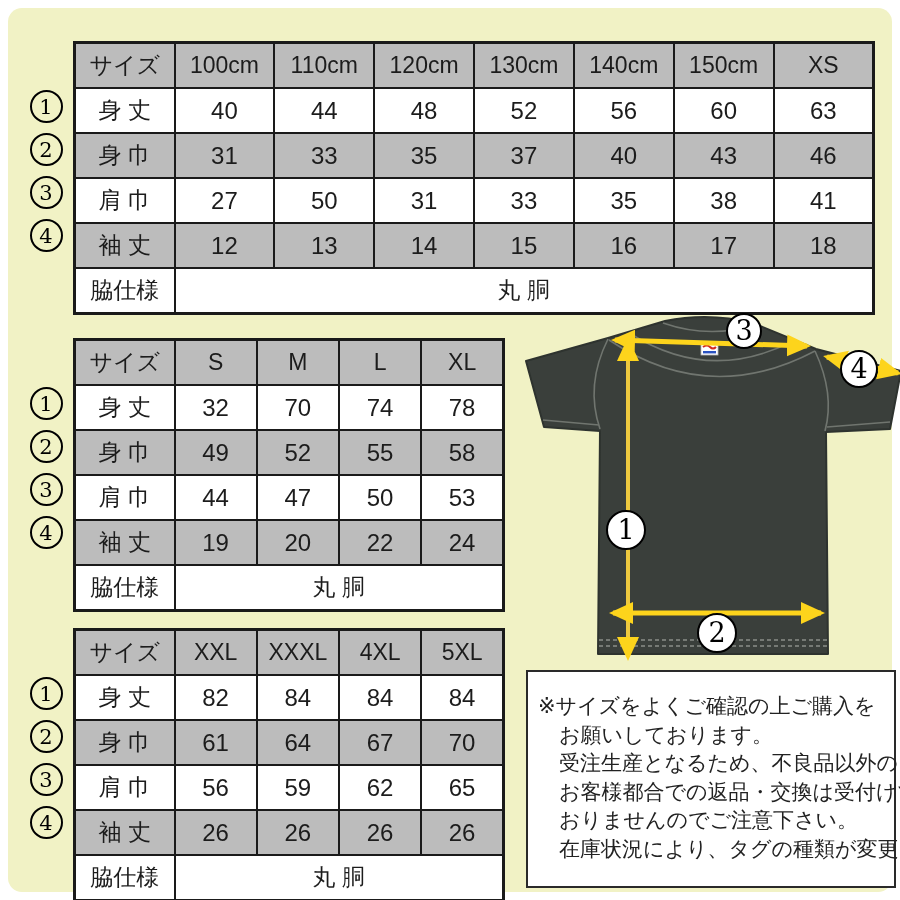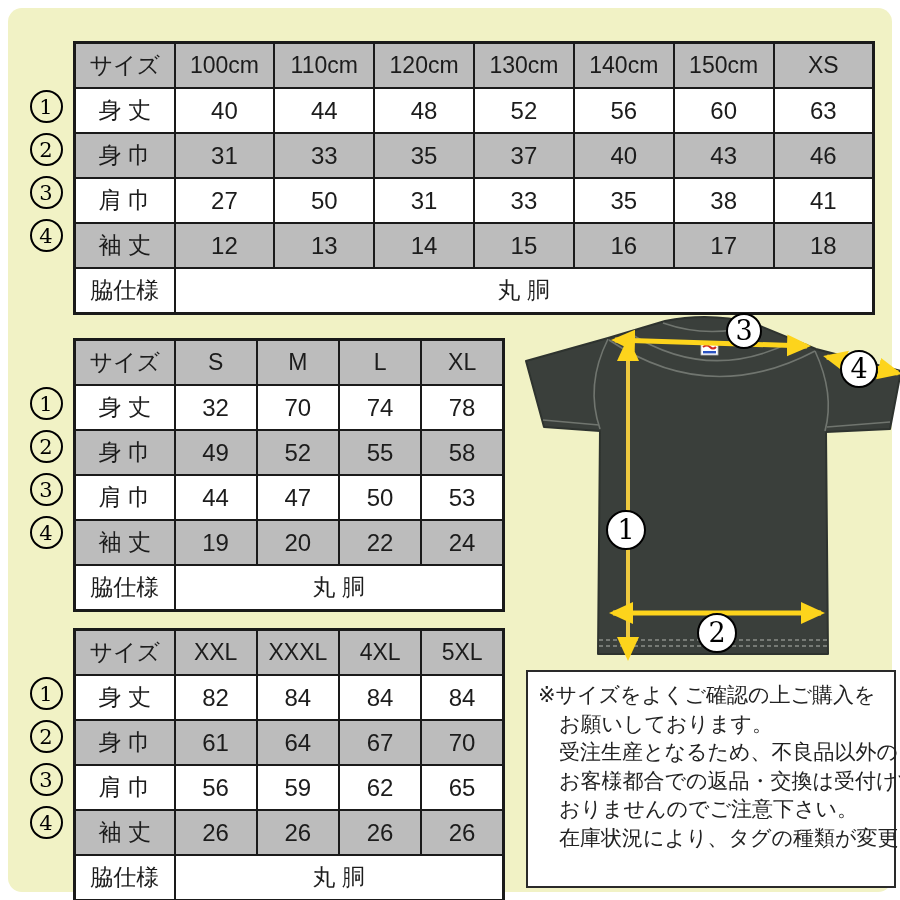--- a/index.html
+++ b/index.html
@@ -26,21 +26,21 @@
   .circle-marker{width:29px;height:29px;border:2.5px solid #000;border-radius:50%;
     display:flex;align-items:center;justify-content:center;
     font-family:"DejaVu Serif","Liberation Serif",serif;font-size:21px;color:#000;background:transparent;}
   #markers-kids{top:77px;}
   #markers-adult{top:374px;}
   #markers-big{top:664px;}
   
   #shirt-diagram{position:absolute;left:505px;top:301px;width:395px;height:358px;}
   
   .notice{position:absolute;left:518px;top:662px;width:370px;height:218px;background:#ffffff;
-    border:2px solid #2a2a2a;box-sizing:border-box;padding:9px 8px 6px 10px;}
+    border:2px solid #2a2a2a;box-sizing:border-box;padding:20px 8px 6px 10px;}
   .note-line{font-size:21px;line-height:28.5px;color:#222;padding-left:21px;white-space:nowrap;}
   .note-line.first{padding-left:0;}
 </style>
 </head>
 <body>
 
 <div class="canvas">
 
   <div id="table-kids" class="table-wrap">
       <table>

